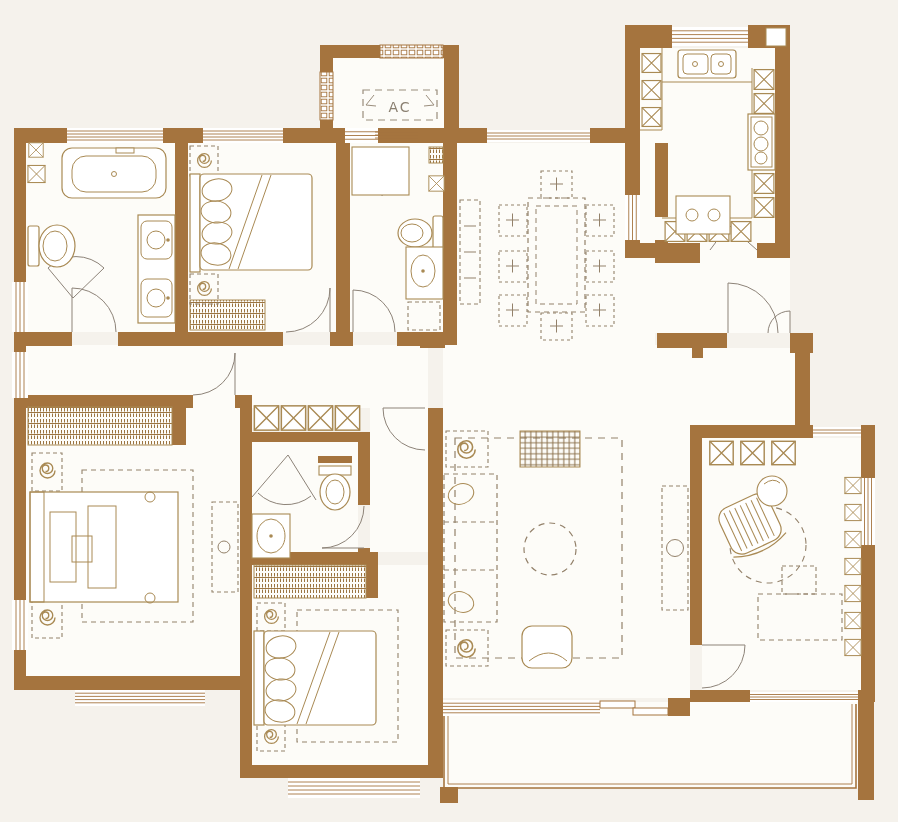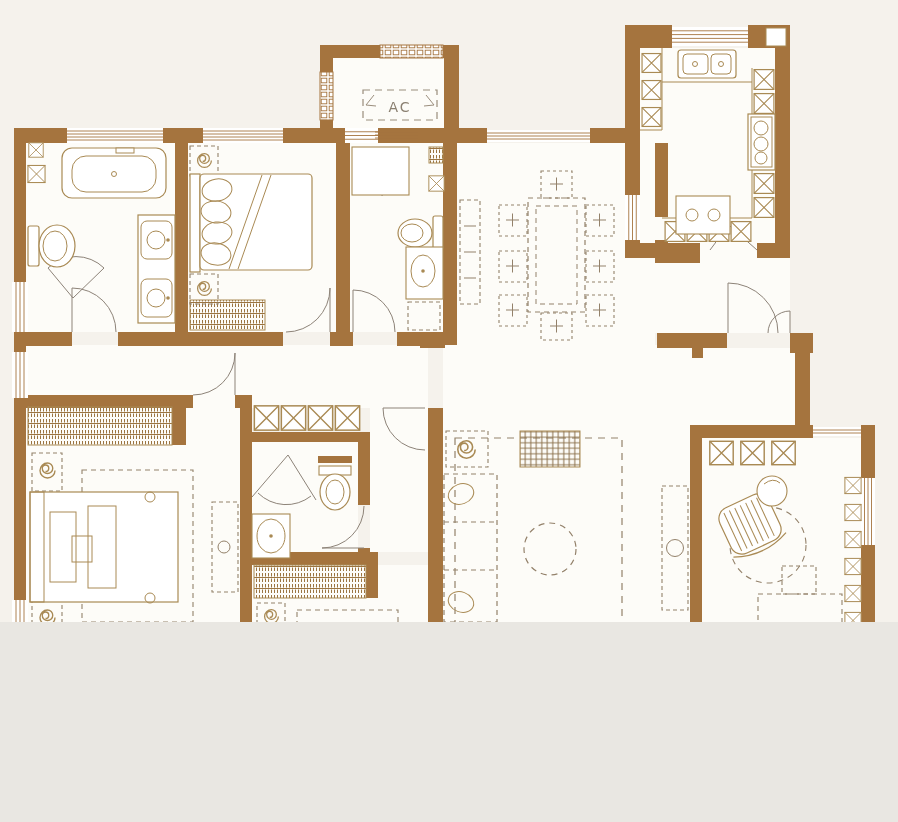--- a/index.html
+++ b/index.html
@@ -1,17 +1,17 @@
 <!DOCTYPE html>
 <html><head>
 <meta charset="utf-8">
 <style>
   html,body{margin:0;padding:0;}
   body{background:#e9e7e2;font-family:"DejaVu Sans",sans-serif;}
-  .stage{width:898px;height:622px;margin:0 auto;position:relative;
+  .stage{width:898px;height:822px;margin:0 auto;position:relative;
          background:radial-gradient(ellipse at center,#f8f6f1 55%,#ecebe6 100%);}
   svg{display:block;}
   text{font-family:"DejaVu Sans",sans-serif;letter-spacing:2px;}
 </style>
 </head>
 <body>
 
 <div class="stage">
   <svg id="plan" width="898" height="822" xmlns="http://www.w3.org/2000/svg" xmlns:xlink="http://www.w3.org/1999/xlink" viewBox="0 0 898 822">
     <defs>

